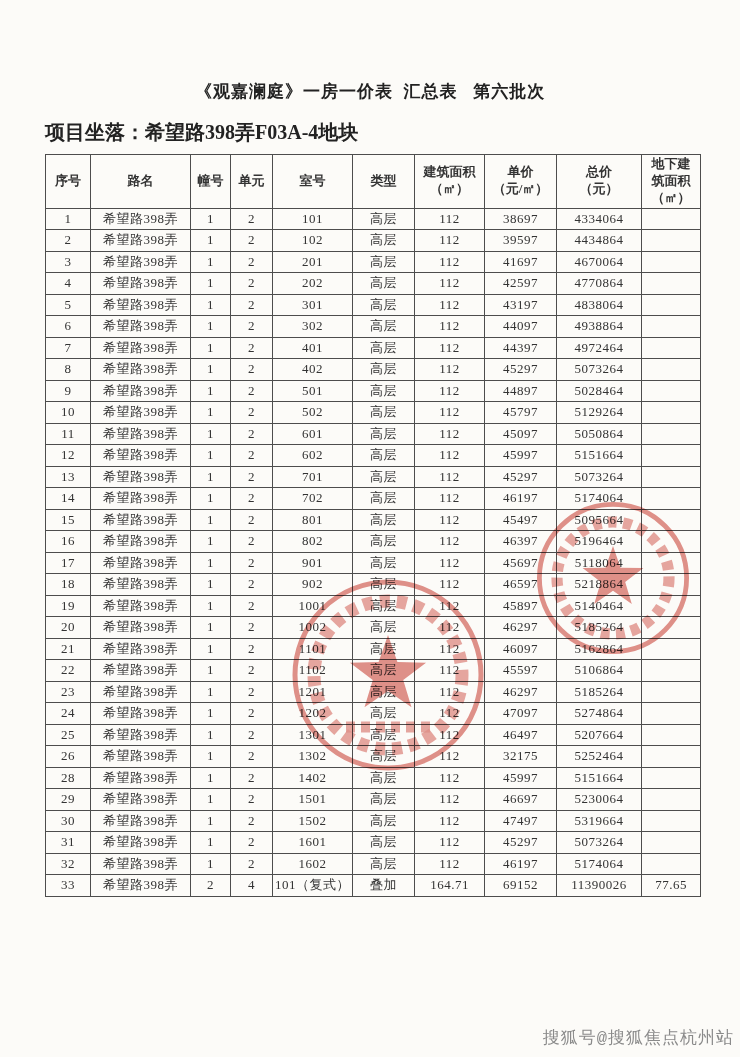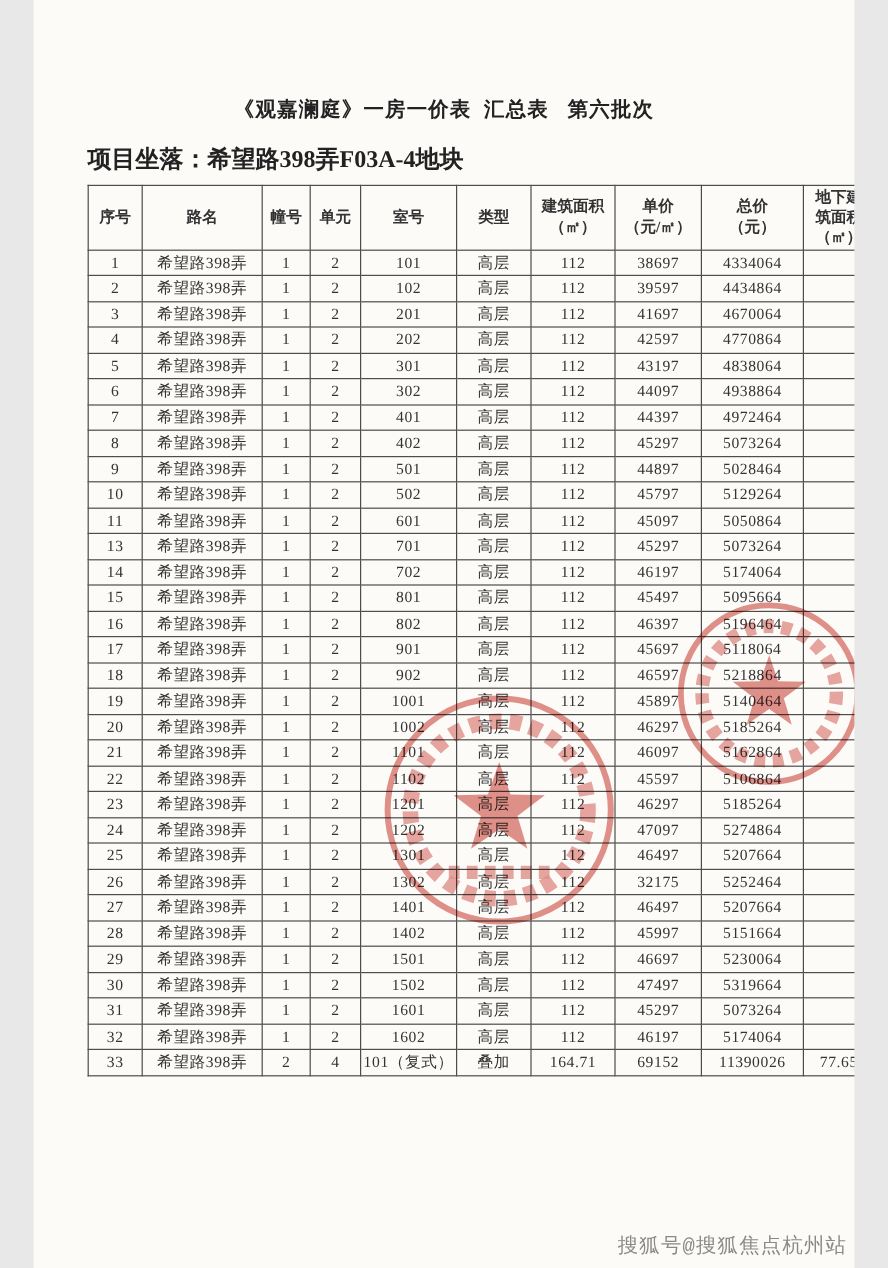--- a/index.html
+++ b/index.html
@@ -1,18 +1,18 @@
 <!DOCTYPE html>
 <html><head>
 <meta charset="utf-8">
 <style>
   html,body{margin:0;padding:0;background:#e8e8e8;}
   .page{
     position:relative;
-    width:684px;height:1057px;
+    width:740px;height:1057px;
     background:#fcfbf8;
     font-family:"Liberation Serif","DejaVu Serif",serif;
     color:#2e2e2e;
     overflow:hidden;
     margin:0 auto;
   }
   .title{
     margin-top:80px;
     text-align:center;
     font-size:17px;
@@ -240,20 +240,32 @@
           <td>1</td>
           <td>2</td>
           <td>601</td>
           <td>高层</td>
           <td>112</td>
           <td>45097</td>
           <td>5050864</td>
           <td></td>
         </tr>
         <tr>
+          <td>12</td>
+          <td>希望路398弄</td>
+          <td>1</td>
+          <td>2</td>
+          <td>602</td>
+          <td>高层</td>
+          <td>112</td>
+          <td>45997</td>
+          <td>5151664</td>
+          <td></td>
+        </tr>
+        <tr>
           <td>13</td>
           <td>希望路398弄</td>
           <td>1</td>
           <td>2</td>
           <td>701</td>
           <td>高层</td>
           <td>112</td>
           <td>45297</td>
           <td>5073264</td>
           <td></td>
@@ -405,32 +417,20 @@
         <tr>
           <td>26</td>
           <td>希望路398弄</td>
           <td>1</td>
           <td>2</td>
           <td>1302</td>
           <td>高层</td>
           <td>112</td>
           <td>32175</td>
           <td>5252464</td>
-          <td></td>
-        </tr>
-        <tr>
-          <td>27</td>
-          <td>希望路398弄</td>
-          <td>1</td>
-          <td>2</td>
-          <td>1401</td>
-          <td>高层</td>
-          <td>112</td>
-          <td>46497</td>
-          <td>5207664</td>
           <td></td>
         </tr>
         <tr>
           <td>28</td>
           <td>希望路398弄</td>
           <td>1</td>
           <td>2</td>
           <td>1402</td>
           <td>高层</td>
           <td>112</td>

